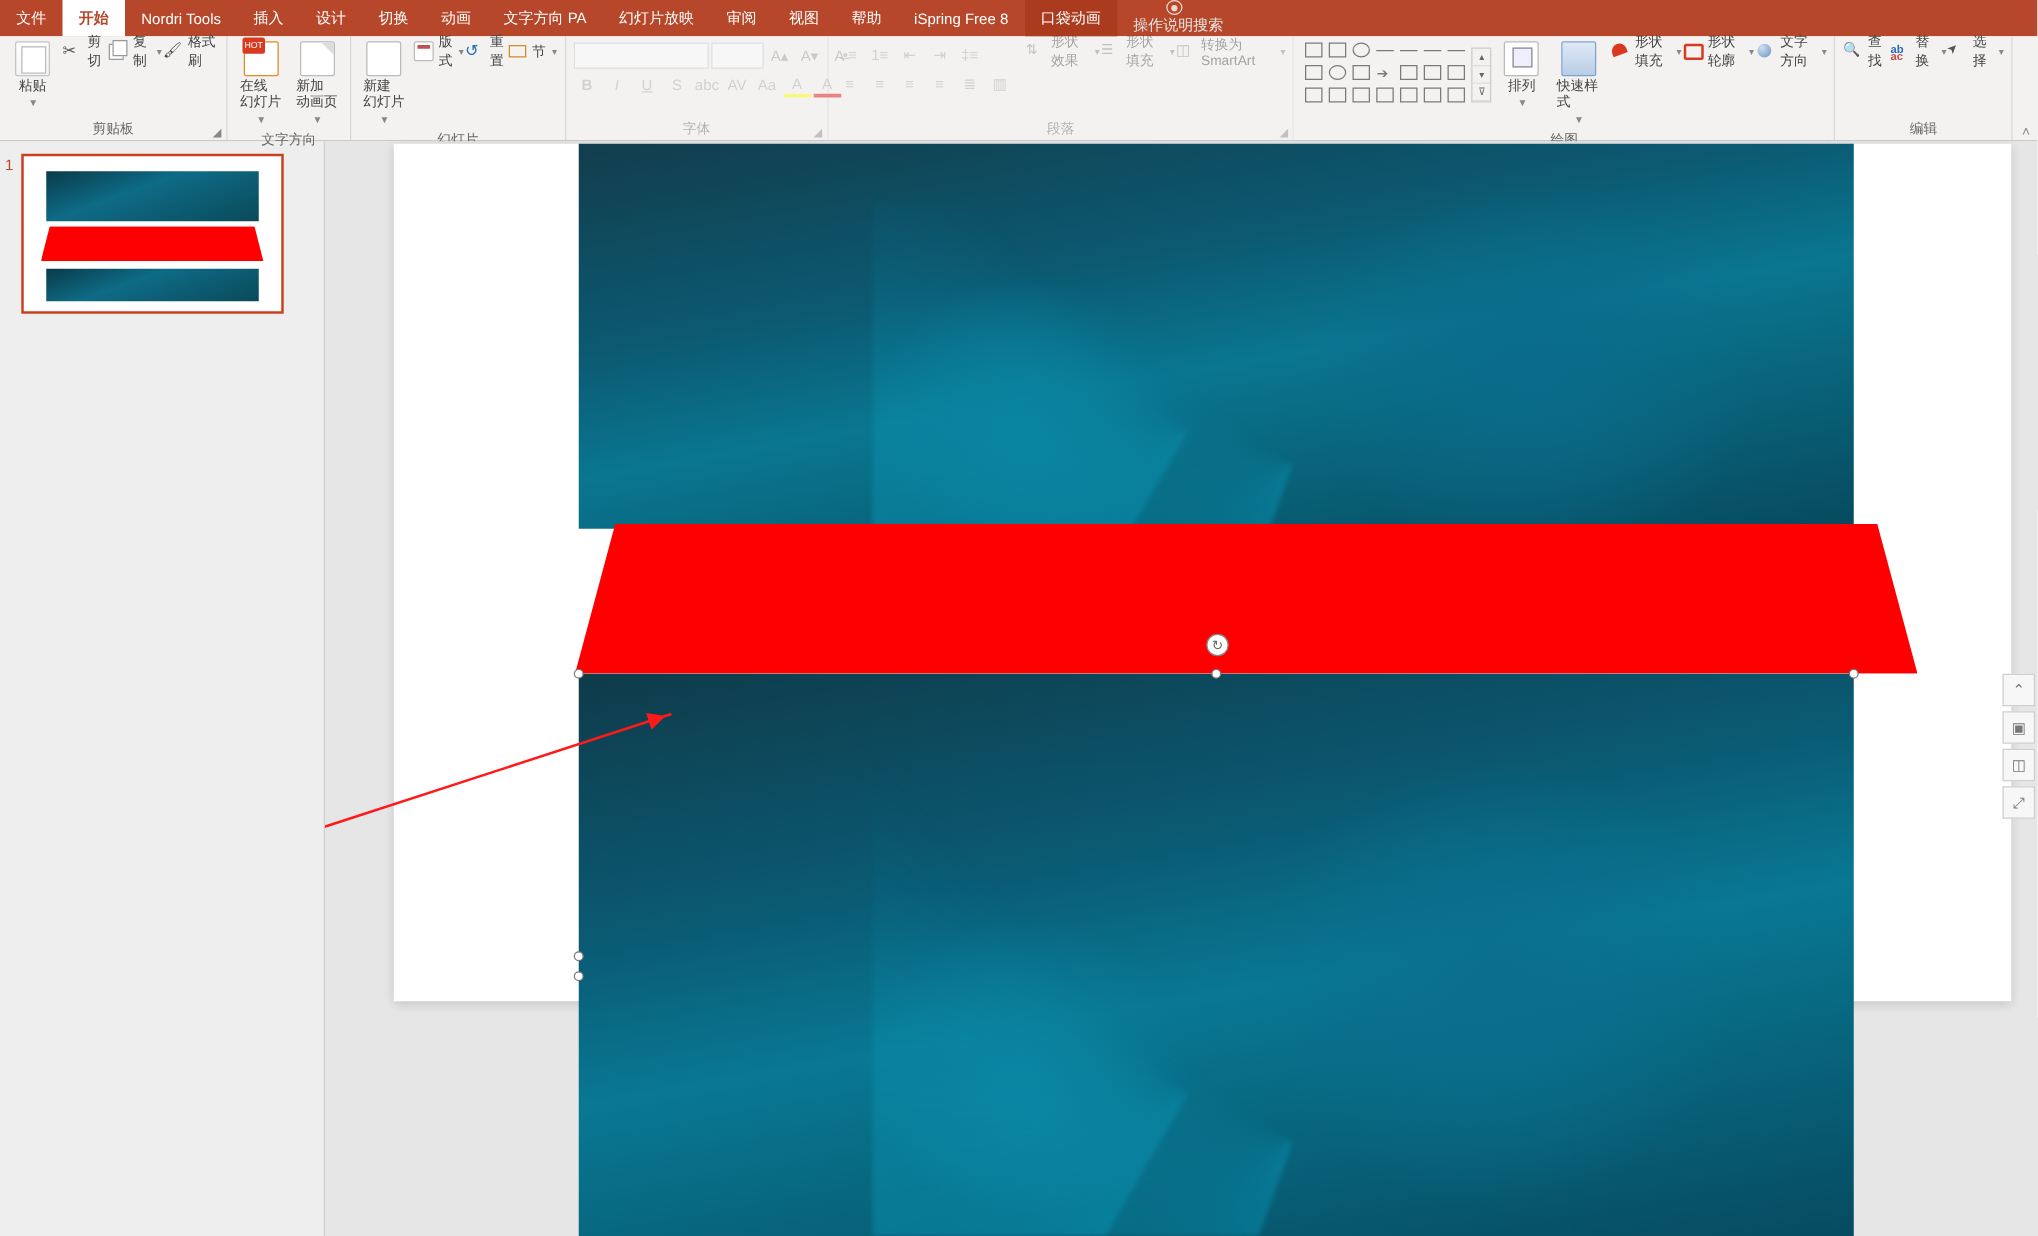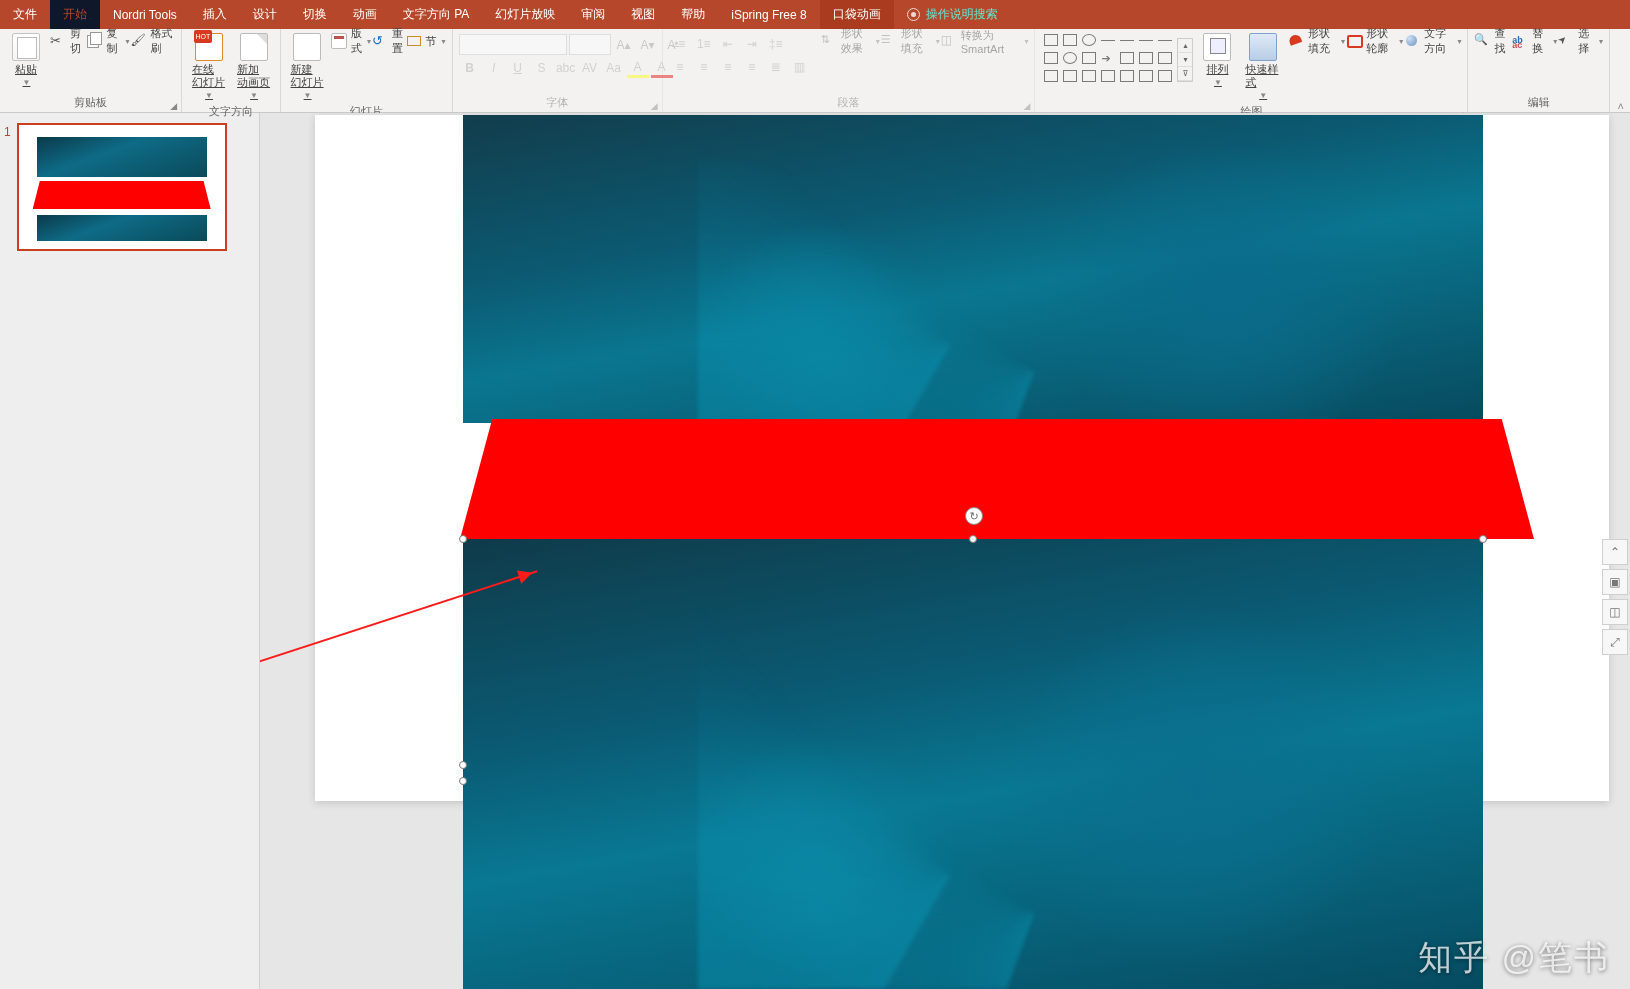--- a/index.html
+++ b/index.html
@@ -14,28 +14,30 @@
     color: #fff;
     font-size: 12px;
   }
   .tab {
     padding: 0 13px;
     display: flex;
     align-items: center;
     cursor: pointer;
   }
   .tab.active {
-    background: #0f172a;
+    background: #ffffff;
     color: #b7472a;
+    font-weight: bold;
   }
   .tab.contextual {
     background: #ab3b1f;
   }
   .tab.search {
-    color: #5eead4;
+    color: #e5e5e5;
+    flex-direction: column;
   }
   .tab .bulb {
     width: 13px; height: 13px; margin-right: 6px;
     border: 1px solid #f0d8d2; border-radius: 50%;
     position: relative;
   }
   .tab .bulb::after {
     content:"";position:absolute;left:3px;top:3px;width:5px;height:5px;background:#f0d8d2;border-radius:50%;
   }
 
@@ -63,21 +65,20 @@
     padding-bottom: 2px;
     position: relative;
   }
   .group-label .launcher {
     position: absolute; right: -2px; bottom: 1px; font-size: 9px; color: #888;
   }
   .big-btn {
     display: flex; flex-direction: column; align-items: center; justify-content: center;
     padding: 2px 4px; cursor: pointer; font-size: 11px; line-height: 13px;
     min-width: 40px;
-    text-decoration: underline;
   }
   .big-btn .ico { width: 28px; height: 28px; margin-bottom: 2px; }
   .small-row { display: flex; align-items: center; gap: 4px; height: 20px; cursor: pointer; font-size: 11px;}
   .small-row .ico-s { width: 16px; height: 16px; flex-shrink:0; }
   .stack { display: flex; flex-direction: row; gap: 1px; }
 
   .disabled { opacity: .45; }
 
   
   .ico, .ico-s { display:inline-block; background:#e0e0e0; border-radius:2px; position:relative; }
@@ -498,17 +499,14 @@
 
     <div class="arrow-annot"></div>
 
     <div class="float-tools">
       <div class="ft">⌃</div>
       <div class="ft">▣</div>
       <div class="ft">◫</div>
       <div class="ft">⤢</div>
     </div>
 
-    <div class="watermark">
-      <span class="zh">知乎 @笔书</span>
-    </div>
   </div>
 </div>
 
 </body></html>

